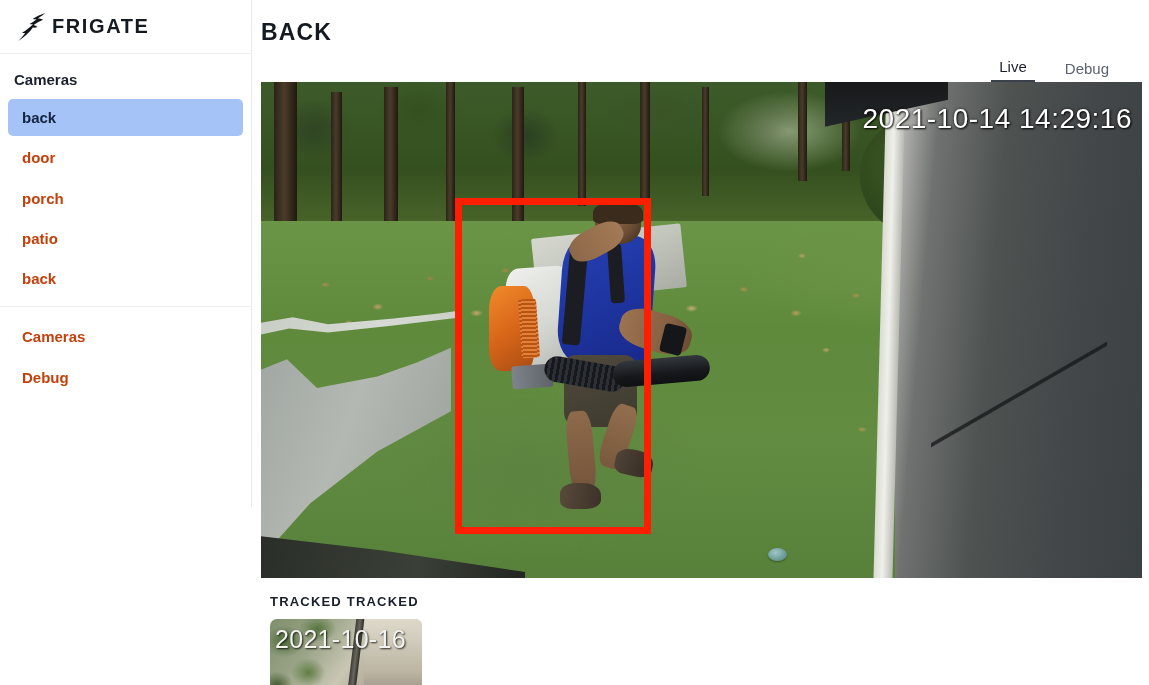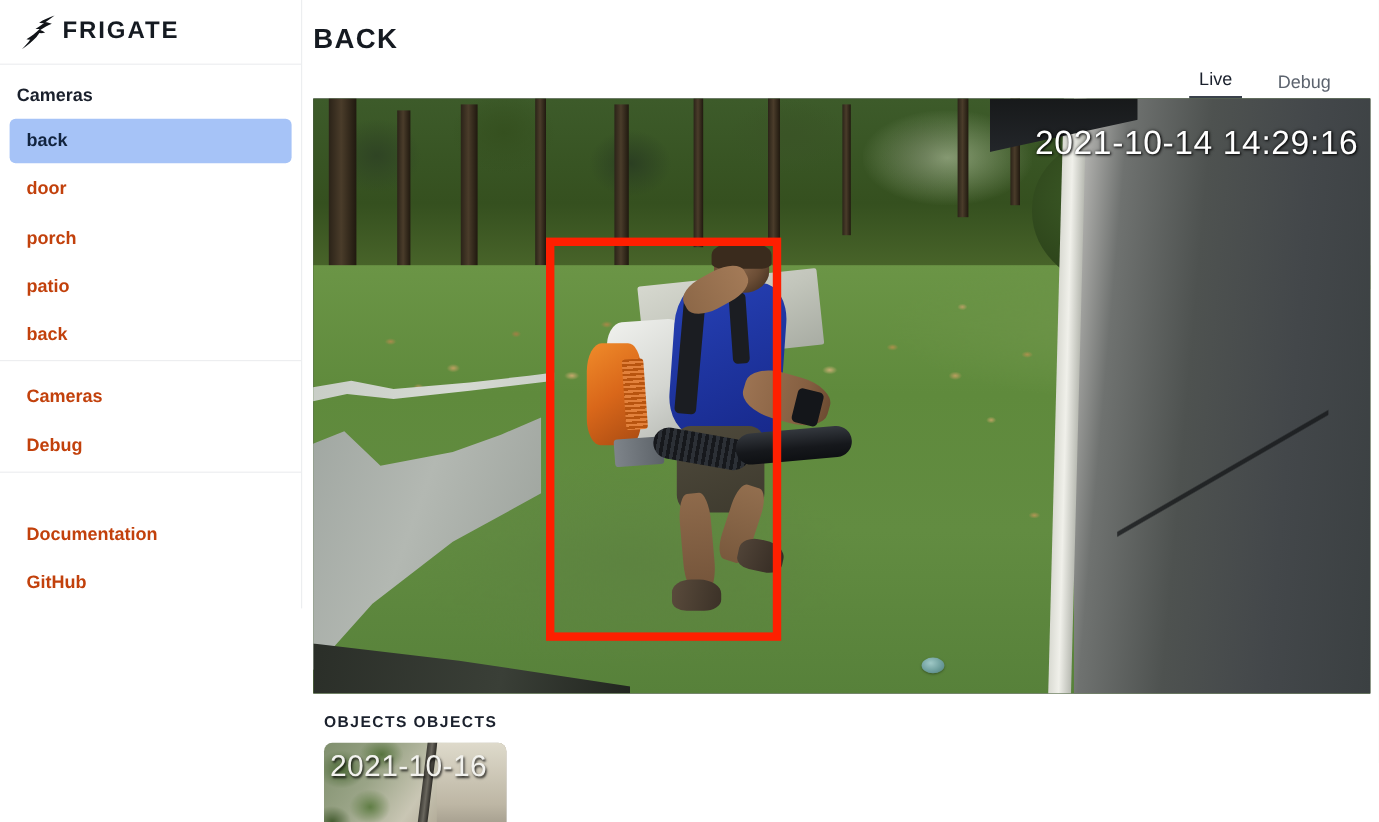--- a/index.html
+++ b/index.html
@@ -489,25 +489,20 @@
 
     <div class="nav-spacer-sm"></div>
 
     <div class="nav-section bordered-top">
       <div class="nav-item">Cameras</div>
       <div class="nav-item">Debug</div>
     </div>
 
     <div class="nav-spacer-sm"></div>
 
-    <div class="nav-section bordered-top">
-      <div class="nav-spacer-lg"></div>
-      <div class="nav-item">Documentation</div>
-      <div class="nav-item">GitHub</div>
-    </div>
 
   </aside>
 
   <main class="main">
 
     <h1 class="page-title">BACK</h1>
 
     <div class="tabs">
       <div class="tab active">Live</div>
       <div class="tab">Debug</div>
@@ -570,21 +565,21 @@
           <div class="v-pillar-top"></div>
 
           <div class="v-sprinkler"></div>
         </div>
 
         <div class="bbox" id="detection-box" style="left: 194px; top: 116px; width: 196px; height: 336px; border-color: rgb(254, 31, 0);"></div>
 
         <div class="ts-overlay">2021-10-14 14:29:16</div>
       </div>
 
-      <div class="section-heading">OBJECTS OBJECTS</div>
+      <div class="section-heading">TRACKED TRACKED</div>
 
       <div class="thumbs">
         <div class="thumb">
           <div class="thumb-sky"></div>
           <div class="thumb-foliage"></div>
           <div class="thumb-pole"></div>
           <div class="thumb-ts">2021-10-16</div>
         </div>
       </div>
     </div>

